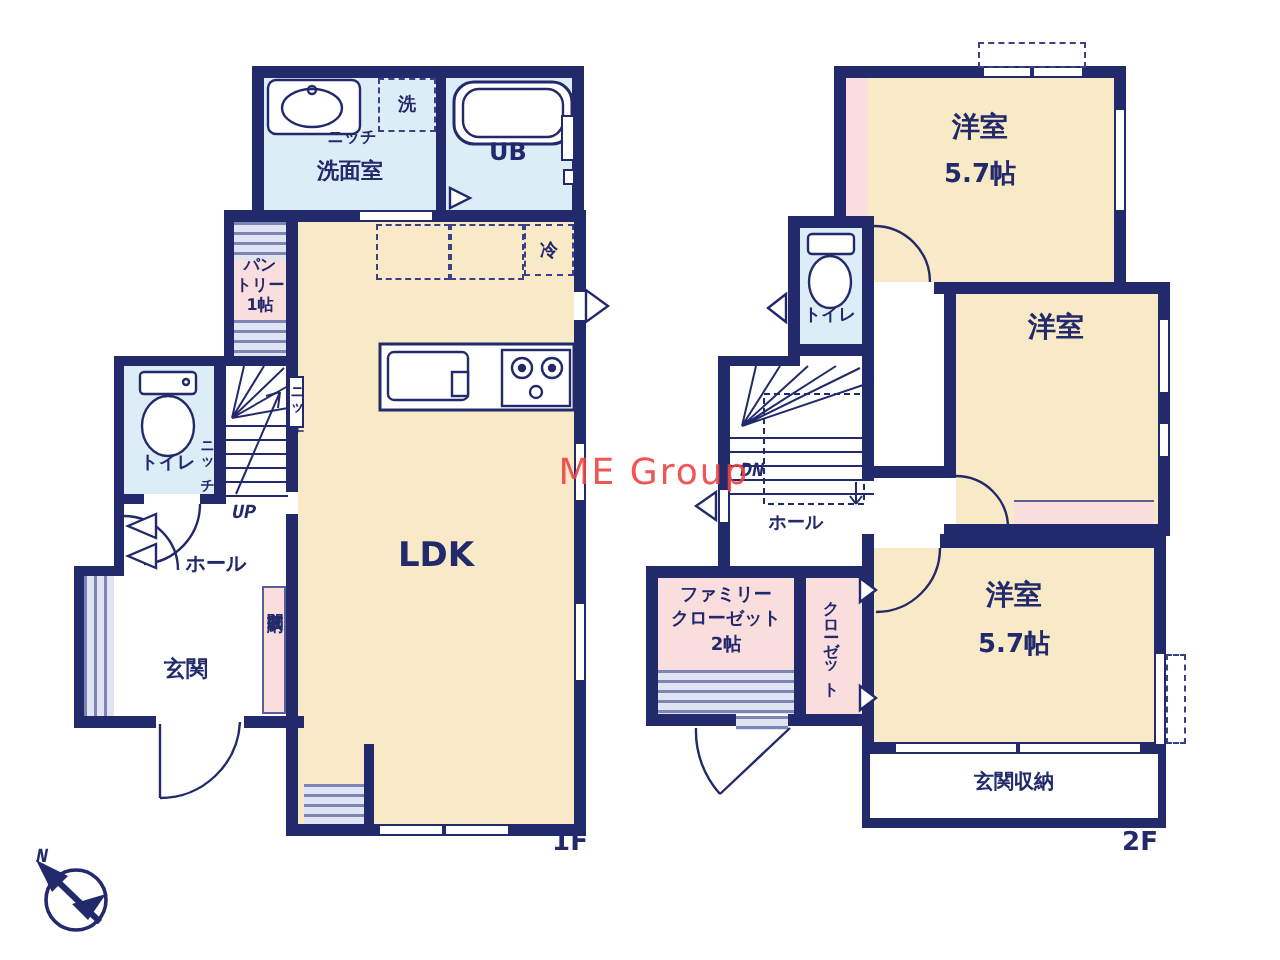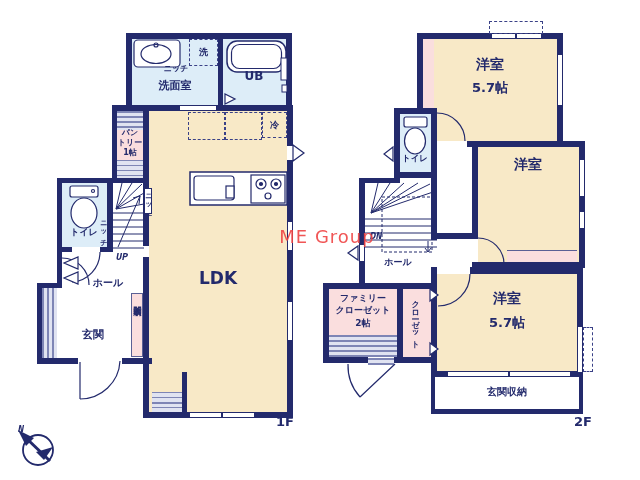--- a/index.html
+++ b/index.html
@@ -242,18 +242,18 @@
   <div class="lbl" style="left:483px;top:156px;width:90px;font-size:14px">洋室</div>
   <div class="lbl it" style="left:360px;top:231px;width:32px;font-size:10px">DN</div>
   <div class="lbl" style="left:373px;top:257px;width:50px;font-size:9px">ホール</div>
   <div class="lbl" style="left:324px;top:293px;width:78px;font-size:9px">ファミリー</div>
   <div class="lbl" style="left:324px;top:305px;width:78px;font-size:9px">クローゼット</div>
   <div class="lbl" style="left:324px;top:318px;width:78px;font-size:9px">2帖</div>
   <div class="lbl vlbl" style="left:410px;top:294px;font-size:8px">クローゼット</div>
   <div class="lbl" style="left:457px;top:290px;width:100px;font-size:14px">洋室</div>
   <div class="lbl" style="left:457px;top:315px;width:100px;font-size:13px">5.7帖</div>
   <div class="lbl" style="left:457px;top:386px;width:100px;font-size:10px">玄関収納</div>
-  <div class="lbl" style="left:566px;top:414px;width:34px;font-size:13px">2F</div>
+  <div class="lbl" style="left:553px;top:414px;width:34px;font-size:13px">2F</div>
 
   <div id="wm">ME Group</div>
   <div class="lbl it" style="left:14px;top:424px;width:14px;font-size:10px">N</div>
 
 </div>
 
 </body></html>

